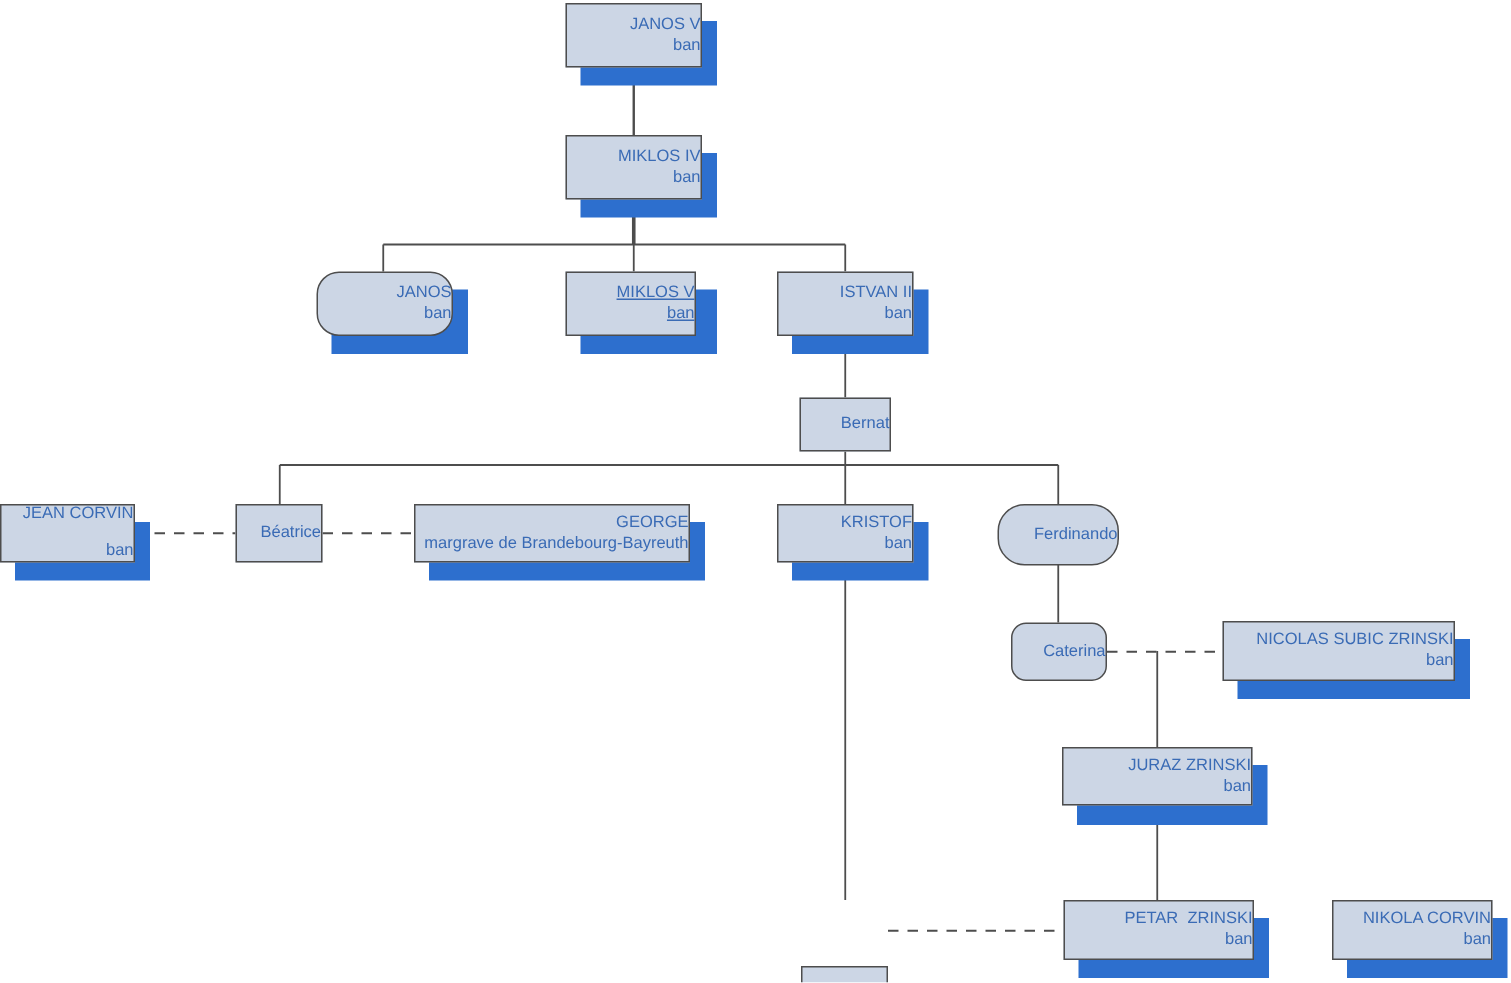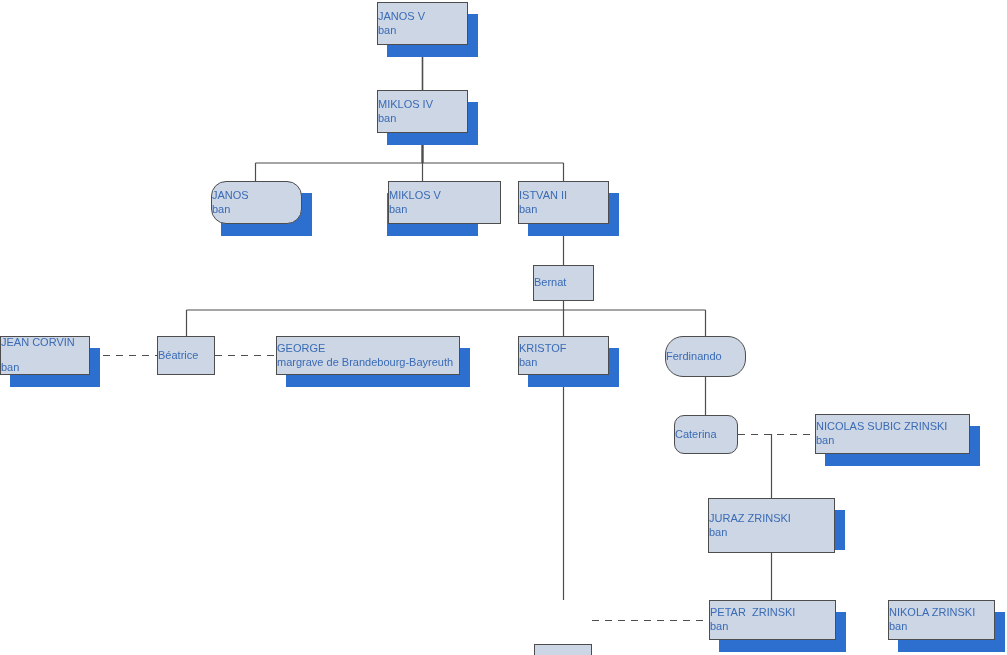--- a/index.html
+++ b/index.html
@@ -23,21 +23,21 @@
     pointer-events:none;
   }
   
   .node{
     position:absolute;
     box-sizing:border-box;
     background:#ccd6e5;
     border:1.5px solid #4d4d4d;
     display:flex;
     flex-direction:column;
-    align-items:flex-start;
+    align-items:flex-end;
     justify-content:center;
     text-align:center;
     color:#3a6bb5;
     font-size:11px;
     line-height:1.25;
     z-index:5;
   }
   .node .l1{display:block;white-space:pre;}
   .node .l2{display:block;white-space:pre;}
   
@@ -99,21 +99,21 @@
       <div class="node" style="left: 377px; top: 90px; width: 91px; height: 43px;">
         <span class="l1">MIKLOS IV</span>
         <span class="l2">ban</span>
       </div>
       <div class="shadow" style="left: 221px; top: 193px; width: 91px; height: 43px;"></div>
       <div class="node" style="left: 211px; top: 181px; width: 91px; height: 43px; border-radius: 15px;">
         <span class="l1">JANOS</span>
         <span class="l2">ban</span>
       </div>
       <div class="shadow" style="left: 387px; top: 193px; width: 91px; height: 43px;"></div>
-      <div class="node" style="left: 388px; top: 181px; width: 113px; height: 43px;">
+      <div class="node" style="left: 377px; top: 181px; width: 87px; height: 43px; text-decoration: underline;">
         <span class="l1">MIKLOS V</span>
         <span class="l2">ban</span>
       </div>
       <div class="shadow" style="left: 528px; top: 193px; width: 91px; height: 43px;"></div>
       <div class="node" style="left: 518px; top: 181px; width: 91px; height: 43px;">
         <span class="l1">ISTVAN II</span>
         <span class="l2">ban</span>
       </div>
       <div class="node" style="left: 533px; top: 265px; width: 61px; height: 36px;">
         <span class="l1">Bernat</span>
@@ -141,32 +141,32 @@
       </div>
       <div class="node" style="left: 674px; top: 415px; width: 64px; height: 39px; border-radius: 10px;">
         <span class="l1">Caterina</span>
       </div>
       <div class="shadow" style="left: 825px; top: 426px; width: 155px; height: 40px;"></div>
       <div class="node" style="left: 815px; top: 414px; width: 155px; height: 40px;">
         <span class="l1">NICOLAS SUBIC ZRINSKI</span>
         <span class="l2">ban</span>
       </div>
       <div class="shadow" style="left: 718px; top: 510px; width: 127px; height: 40px;"></div>
-      <div class="node" style="left: 708px; top: 498px; width: 127px; height: 55px;">
+      <div class="node" style="left: 708px; top: 498px; width: 127px; height: 39px;">
         <span class="l1">JURAZ ZRINSKI</span>
         <span class="l2">ban</span>
       </div>
       <div class="node" style="left: 534px; top: 600px; width: 58px; height: 39px; margin-top: 44px;">
         <span class="l1">Katalin</span>
       </div>
       <div class="shadow" style="left: 719px; top: 612px; width: 127px; height: 40px;"></div>
       <div class="node" style="left: 709px; top: 600px; width: 127px; height: 40px;">
         <span class="l1">PETAR  ZRINSKI</span>
         <span class="l2">ban</span>
       </div>
       <div class="shadow" style="left: 898px; top: 612px; width: 107px; height: 40px;"></div>
       <div class="node" style="left: 888px; top: 600px; width: 107px; height: 40px;">
-        <span class="l1">NIKOLA ZRINSKI</span>
+        <span class="l1">NIKOLA CORVIN</span>
         <span class="l2">ban</span>
       </div>
     </div>
 
 </div>
 
 </body></html>

